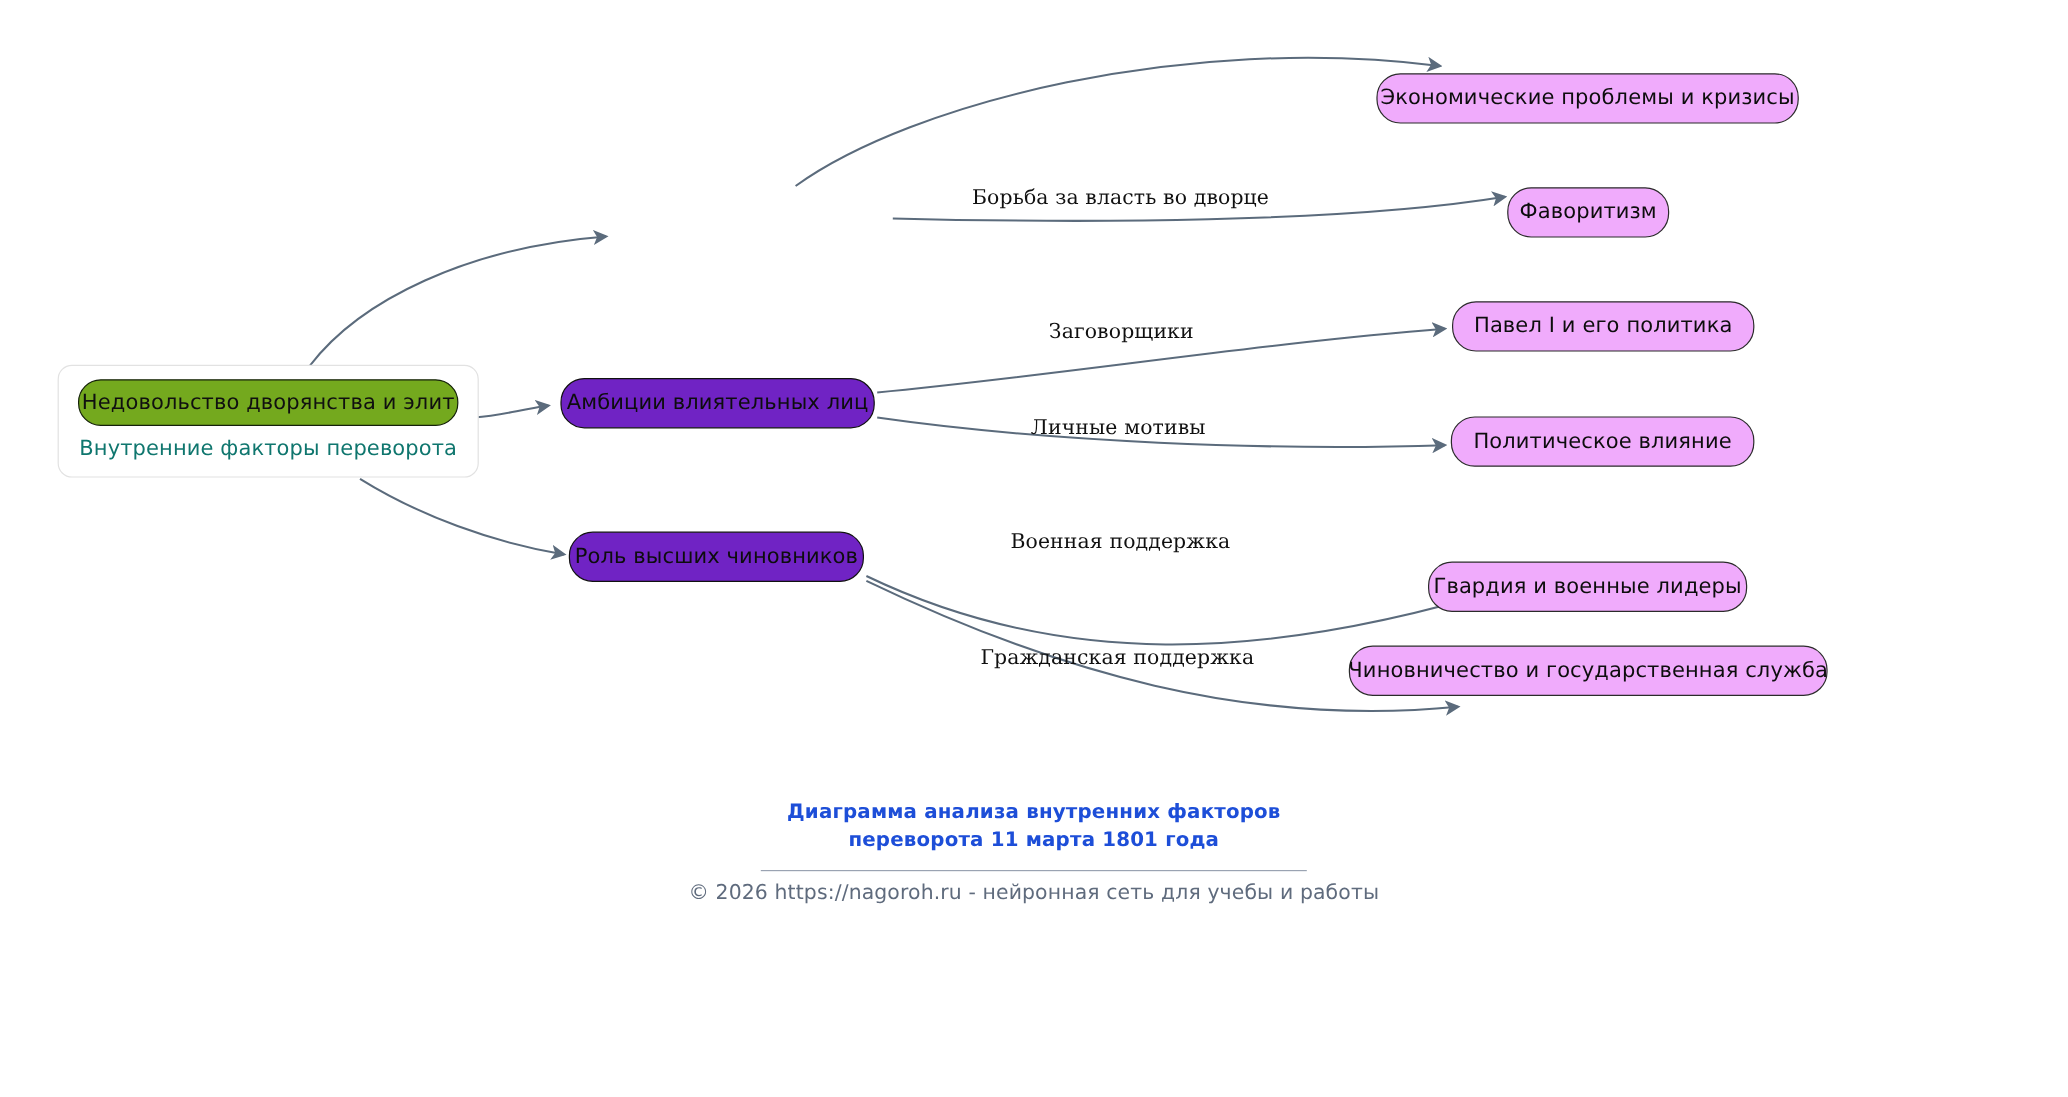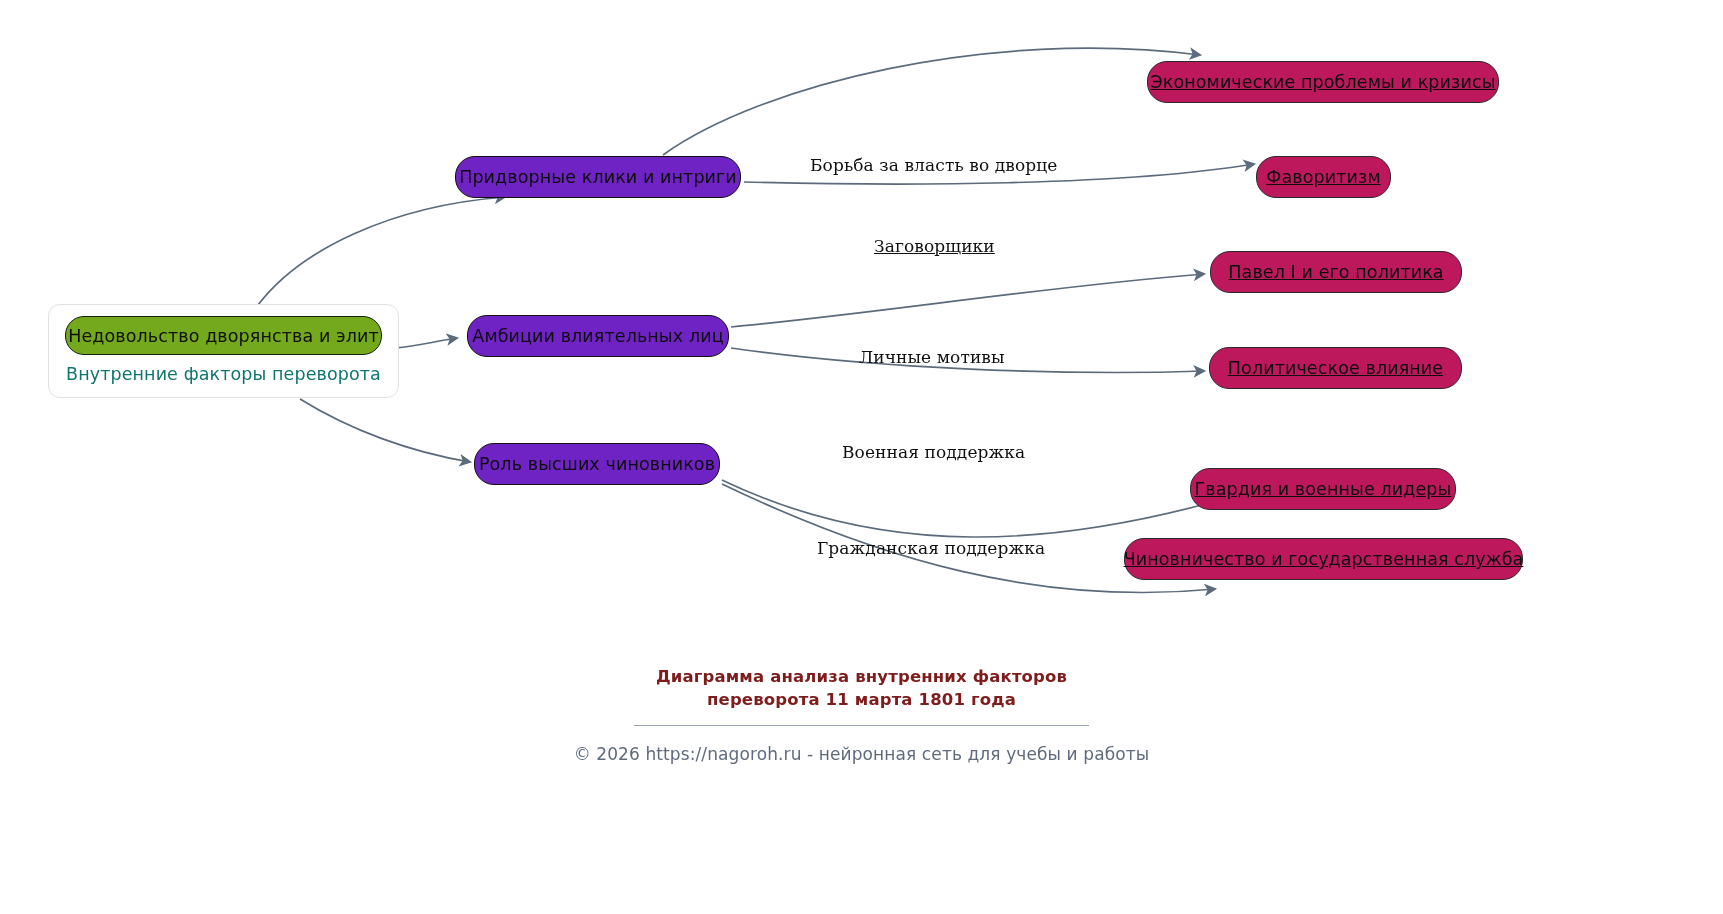--- a/index.html
+++ b/index.html
@@ -86,28 +86,27 @@
     border: 1.6px solid #111111;
     border-radius: 20px;
     color: #0d0d0d;
     font-size: 17.5px;
     letter-spacing: 0.1px;
     height: 42px;
   }
 
   
   .node-white {
-    background: #be185d;
+    background: #f0abfc;
     border: 1.6px solid #2b2b2b;
     border-radius: 20px;
     color: #0d0d0d;
     font-size: 17.5px;
     letter-spacing: 0.1px;
     height: 42px;
-    text-decoration: underline;
   }
 
   
   .edge-label {
     position: absolute;
     font-family: "DejaVu Serif", serif;
     font-size: 17px;
     color: #101010;
     white-space: nowrap;
     letter-spacing: 0.1px;
@@ -120,33 +119,33 @@
     top: 665px;
     width: 1723px;
     display: flex;
     flex-direction: column;
     align-items: center;
   }
   .footer-caption {
     font-family: "DejaVu Sans", sans-serif;
     font-weight: bold;
     font-size: 16.5px;
-    color: #7f1d1d;
+    color: #1d4ed8;
     text-align: center;
     line-height: 1.42;
     letter-spacing: 0.15px;
   }
   .footer-rule {
     margin-top: 13px;
     width: 455px;
     height: 1px;
     background: #9aa3b2;
   }
   .footer-copy {
-    margin-top: 18px;
+    margin-top: 8px;
     font-family: "DejaVu Sans", sans-serif;
     font-size: 17px;
     color: #5f6b7d;
     letter-spacing: 0.1px;
   }
 </style>
 </head>
 <body>
 
 <div id="canvas">
@@ -178,42 +177,41 @@
 
       <path d="M 722 484 C 880 560 1040 606 1215 589"></path>
     </g>
   </svg>
 
   <div class="root-wrap">
     <div class="root-pill">Недовольство дворянства и элит</div>
     <div class="root-sub">Внутренние факторы переворота</div>
   </div>
 
-  <div class="node node-purple" style="left:455px; top:156px; width:286px;">Придворные клики и интриги</div>
 
   <div class="node node-purple" style="left:467px; top:315px; width:262px;">Амбиции влиятельных лиц</div>
 
   <div class="node node-purple" style="left:474px; top:443px; width:246px;">Роль высших чиновников</div>
 
   <div class="node node-white" style="left:1147px; top:61px; width:352px;">Экономические проблемы и кризисы</div>
 
   <div class="node node-white" style="left:1256px; top:156px; width:135px;">Фаворитизм</div>
 
   <div class="node node-white" style="left:1210px; top:251px; width:252px;">Павел I и его политика</div>
 
   <div class="node node-white" style="left:1209px; top:347px; width:253px;text-align:right;">Политическое влияние</div>
 
   <div class="node node-white" style="left:1190px; top:468px; width:266px;">Гвардия и военные лидеры</div>
 
   <div class="node node-white" style="left:1124px; top:538px; width:399px;">Чиновничество и государственная служба</div>
 
 
   <div class="edge-label" style="left:810px; top:155px;">Борьба за власть во дворце</div>
 
-  <div class="edge-label" style="left:874px; top:236px;text-decoration:underline;">Заговорщики</div>
+  <div class="edge-label" style="left:874px; top:267px;">Заговорщики</div>
 
   <div class="edge-label" style="left:859px; top:347px;">Личные мотивы</div>
 
   <div class="edge-label" style="left:842px; top:442px;">Военная поддержка</div>
 
   <div class="edge-label" style="left:817px; top:538px;">Гражданская поддержка</div>
 
   <div class="footer">
     <div class="footer-caption">
       <div>Диаграмма анализа внутренних факторов</div>

